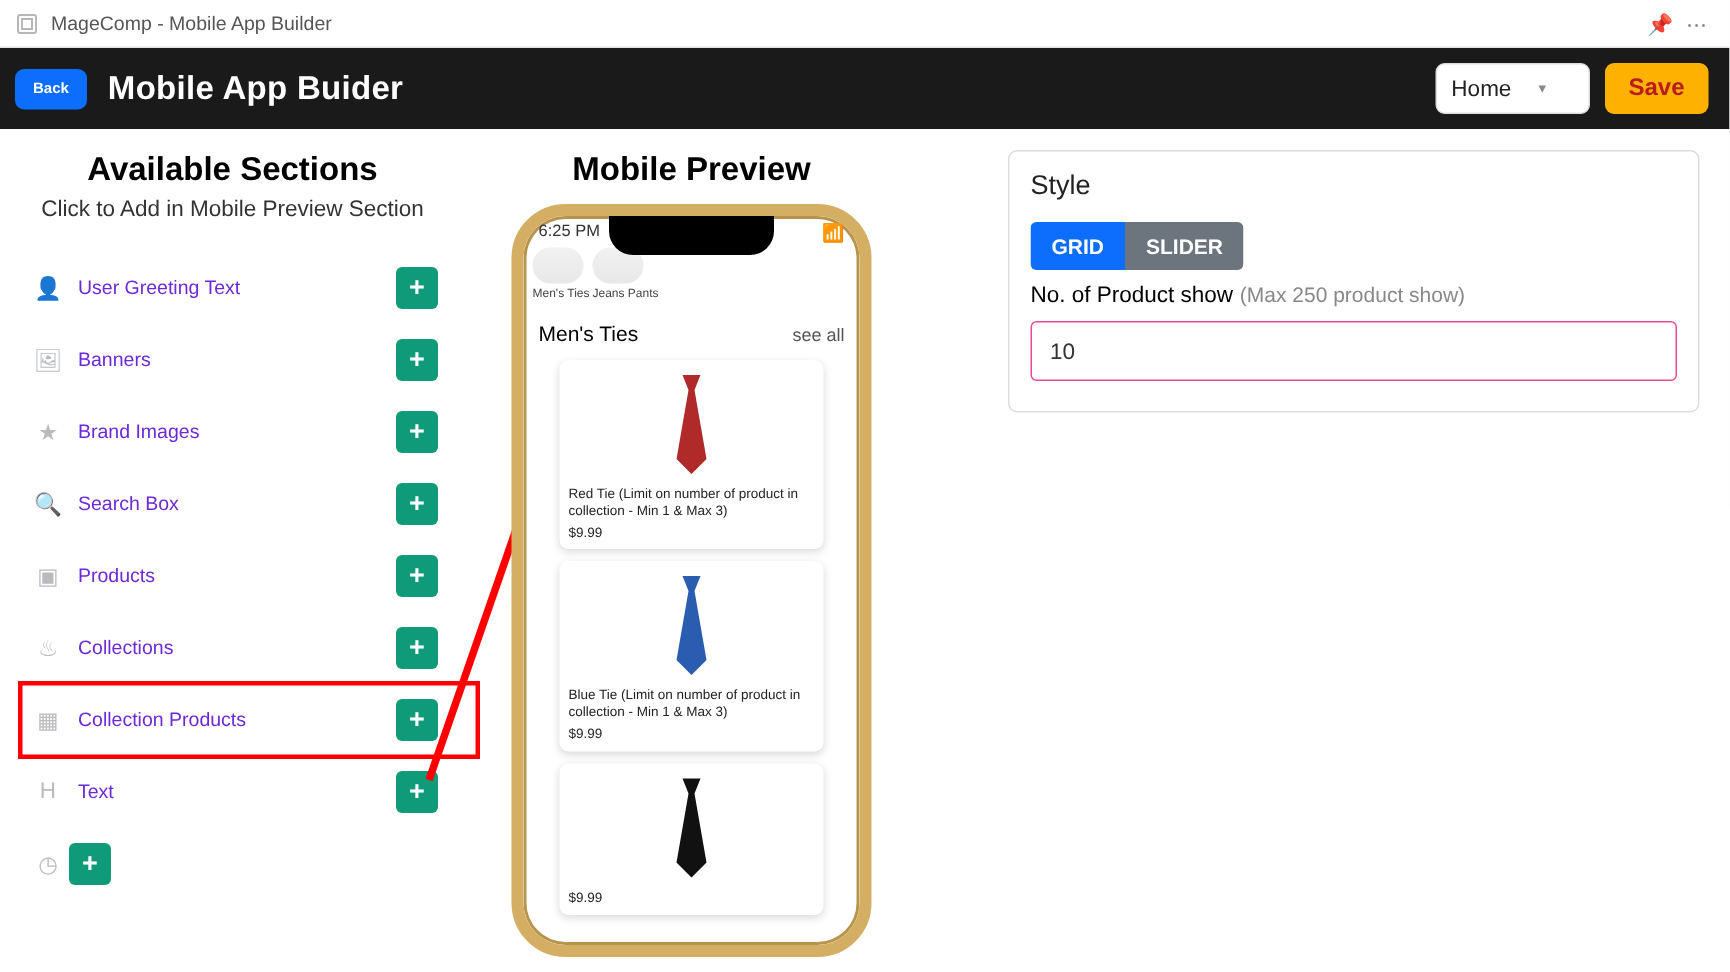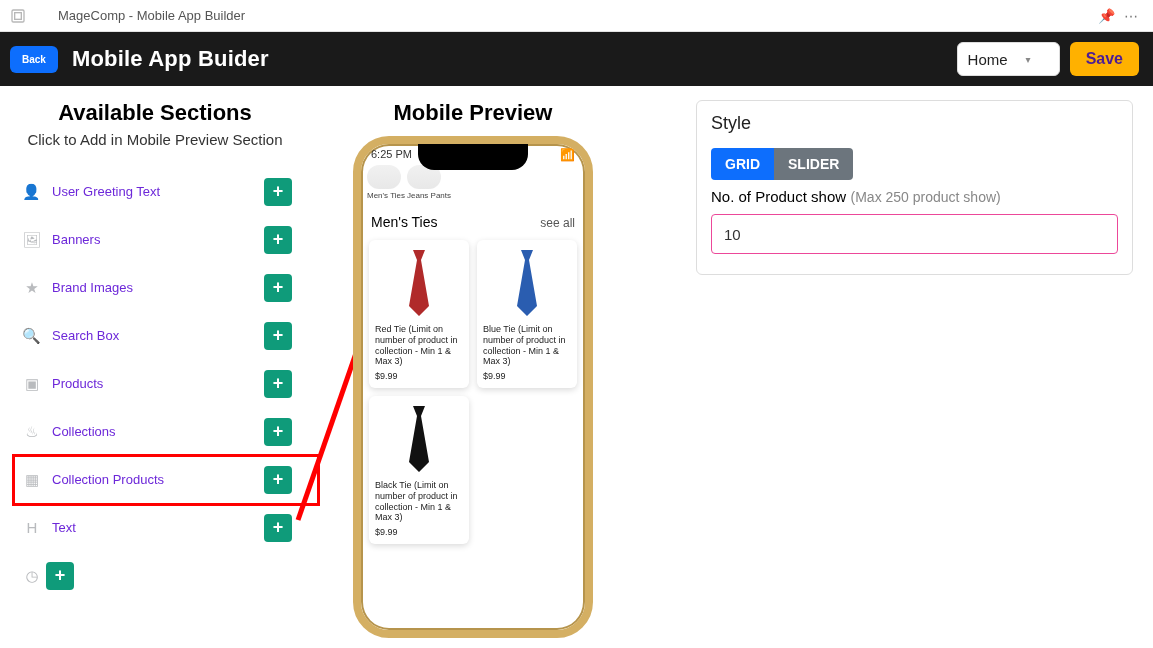--- a/index.html
+++ b/index.html
@@ -1,34 +1,34 @@
 <!DOCTYPE html>
 <html><head>
 <meta charset="utf-8">
 <style>
 * { box-sizing: border-box; margin: 0; padding: 0; font-family: -apple-system, BlinkMacSystemFont, "Segoe UI", Arial, sans-serif; }
 body { background: #f8f8f8; width: 1153px; height: 648px; overflow: hidden; }
 
 
 .app-bar { height: 32px; background: #fff; border-bottom: 1px solid #e3e3e3; display: flex; align-items: center; padding: 0 10px; }
 .app-bar .app-icon { width: 16px; height: 16px; margin-right: 8px; opacity: .7; }
-.app-bar .app-title { font-size: 13px; color: #555; flex: 1; margin-left: 24px; }
+.app-bar .app-title { font-size: 13px; color: #555; flex: 1; }
 .app-bar .pin-icon, .app-bar .dots-icon { width: 24px; text-align: center; color: #777; font-size: 14px; cursor: pointer; }
 
 
 .app-header { background: #1a1a1a; height: 54px; display: flex; align-items: center; padding: 0 14px 0 10px; }
 .back-btn { background: #0d6efd; color: #fff; border: none; border-radius: 6px; padding: 8px 12px; font-size: 10px; font-weight: 600; cursor: pointer; }
 .header-title { color: #fff; font-size: 22px; font-weight: 700; margin-left: 14px; flex: 1; letter-spacing: .2px; }
 .home-select { background: #fff; border: 1px solid #ddd; border-radius: 6px; height: 34px; display: flex; align-items: center; padding: 0 10px; margin-right: 10px; cursor: pointer; }
 .home-select span { font-size: 15px; color: #222; margin-right: 18px; }
 .home-select .chev { font-size: 10px; color: #888; }
-.save-btn { background: #ffb100; color: #4c1d95; border: none; border-radius: 6px; height: 34px; padding: 0 16px; font-size: 16px; font-weight: 600; cursor: pointer; }
-
-
-.workspace { background: #fff; display: flex; height: calc(648px - 32px - 54px); padding: 14px 10px 0 10px; gap: 18px; }
+.save-btn { background: #ffb100; color: #b91c1c; border: none; border-radius: 6px; height: 34px; padding: 0 16px; font-size: 16px; font-weight: 600; cursor: pointer; }
+
+
+.workspace { background: #fff; display: flex; height: calc(648px - 32px - 54px); padding: 14px 10px 0 10px; gap: 6px; }
 
 
 .left-col { width: 290px; flex-shrink: 0; text-align: center; }
 .left-col h2 { font-size: 22px; font-weight: 700; color: #000; margin-bottom: 4px; }
 .left-sub { font-size: 15px; color: #333; line-height: 1.3; margin-bottom: 18px; padding: 0 10px; }
 .section-item { display: flex; align-items: center; padding: 0 8px; height: 48px; position: relative; }
 .section-item .sicon { width: 28px; display: flex; justify-content: center; color: #b9bbbe; font-size: 15px; }
 .section-item .slabel { flex: 1; text-align: left; color: #6d28d9; font-size: 13px; padding-left: 6px; }
 .add-btn { width: 28px; height: 28px; background: #0f9b7a; border: none; border-radius: 4px; color: #fff; font-size: 18px; font-weight: 700; cursor: pointer; display: flex; align-items: center; justify-content: center; }
 .highlight-box { position: absolute; border: 3px solid #ff0000; top:-2px; left:2px; right:-20px; bottom:-2px; pointer-events: none; }
@@ -40,21 +40,21 @@
 .notch { position: absolute; top: 0; left: 50%; transform: translateX(-50%); width: 110px; height: 26px; background: #000; border-radius: 0 0 16px 16px; z-index: 3; }
 .status-row { display: flex; justify-content: space-between; padding: 4px 10px 2px 10px; font-size: 11px; color: #333; }
 .status-row .wifi { font-size: 12px; }
 .thumbs-row { display: flex; gap: 4px; padding: 1px 6px 0 6px; }
 .thumb { width: 36px; text-align:center; }
 .thumb .tcircle { width: 34px; height: 24px; border-radius: 12px; background: linear-gradient(#f1f1f1,#e8e8e8); }
 .thumb .tlabel { font-size: 8px; color: #444; margin-top: 2px; white-space: nowrap; }
 .preview-section-title { display: flex; justify-content: space-between; align-items: baseline; padding: 14px 10px 6px 10px; }
 .preview-section-title .t { font-size: 14px; color: #000; }
 .preview-section-title .see { font-size: 12px; color: #555; }
-.cards-grid { display: grid; grid-template-columns: 1fr 1fr; gap: 8px; padding: 4px 8px; }
+.cards-grid { display: grid; grid-template-columns: 1fr; gap: 8px; padding: 4px 24px; }
 .card { background: #fff; border-radius: 6px; box-shadow: 0 2px 6px rgba(0,0,0,.15); padding: 6px; text-align: left; }
 .card .img { height: 74px; display: flex; align-items: center; justify-content: center; }
 .card .name { font-size: 9px; color: #222; line-height: 1.2; margin-top: 4px; }
 .tie-svg { width: 40px; height: 70px; }
 
 
 .arrow-svg { position:absolute; left:-50px; top:40px; width:360px; height:460px; pointer-events:none; }
 
 
 .right-col { flex: 1; padding-left: 50px; padding-right: 10px; }
@@ -194,21 +194,20 @@
           </div>
           <div class="name">Blue Tie (Limit on number of product in collection - Min 1 &amp; Max 3)</div>
           <div class="name">$9.99</div>
         </div>
         <div class="card">
           <div class="img">
             <svg class="tie-svg" viewBox="0 0 40 70">
                 <path d="M14 2 L26 2 L22 12 L30 58 L20 68 L10 58 L18 12 Z" fill="#111111"></path>
               </svg>
           </div>
-          <div class="name">Black Tie (Limit on number of product in collection - Min 1 &amp; Max 3)</div>
           <div class="name">$9.99</div>
         </div>
       </div>
     </div>
   </div>
 
   <div class="right-col">
     <div class="panel">
       <div class="panel-title">Style</div>
       <div class="toggle-group">

